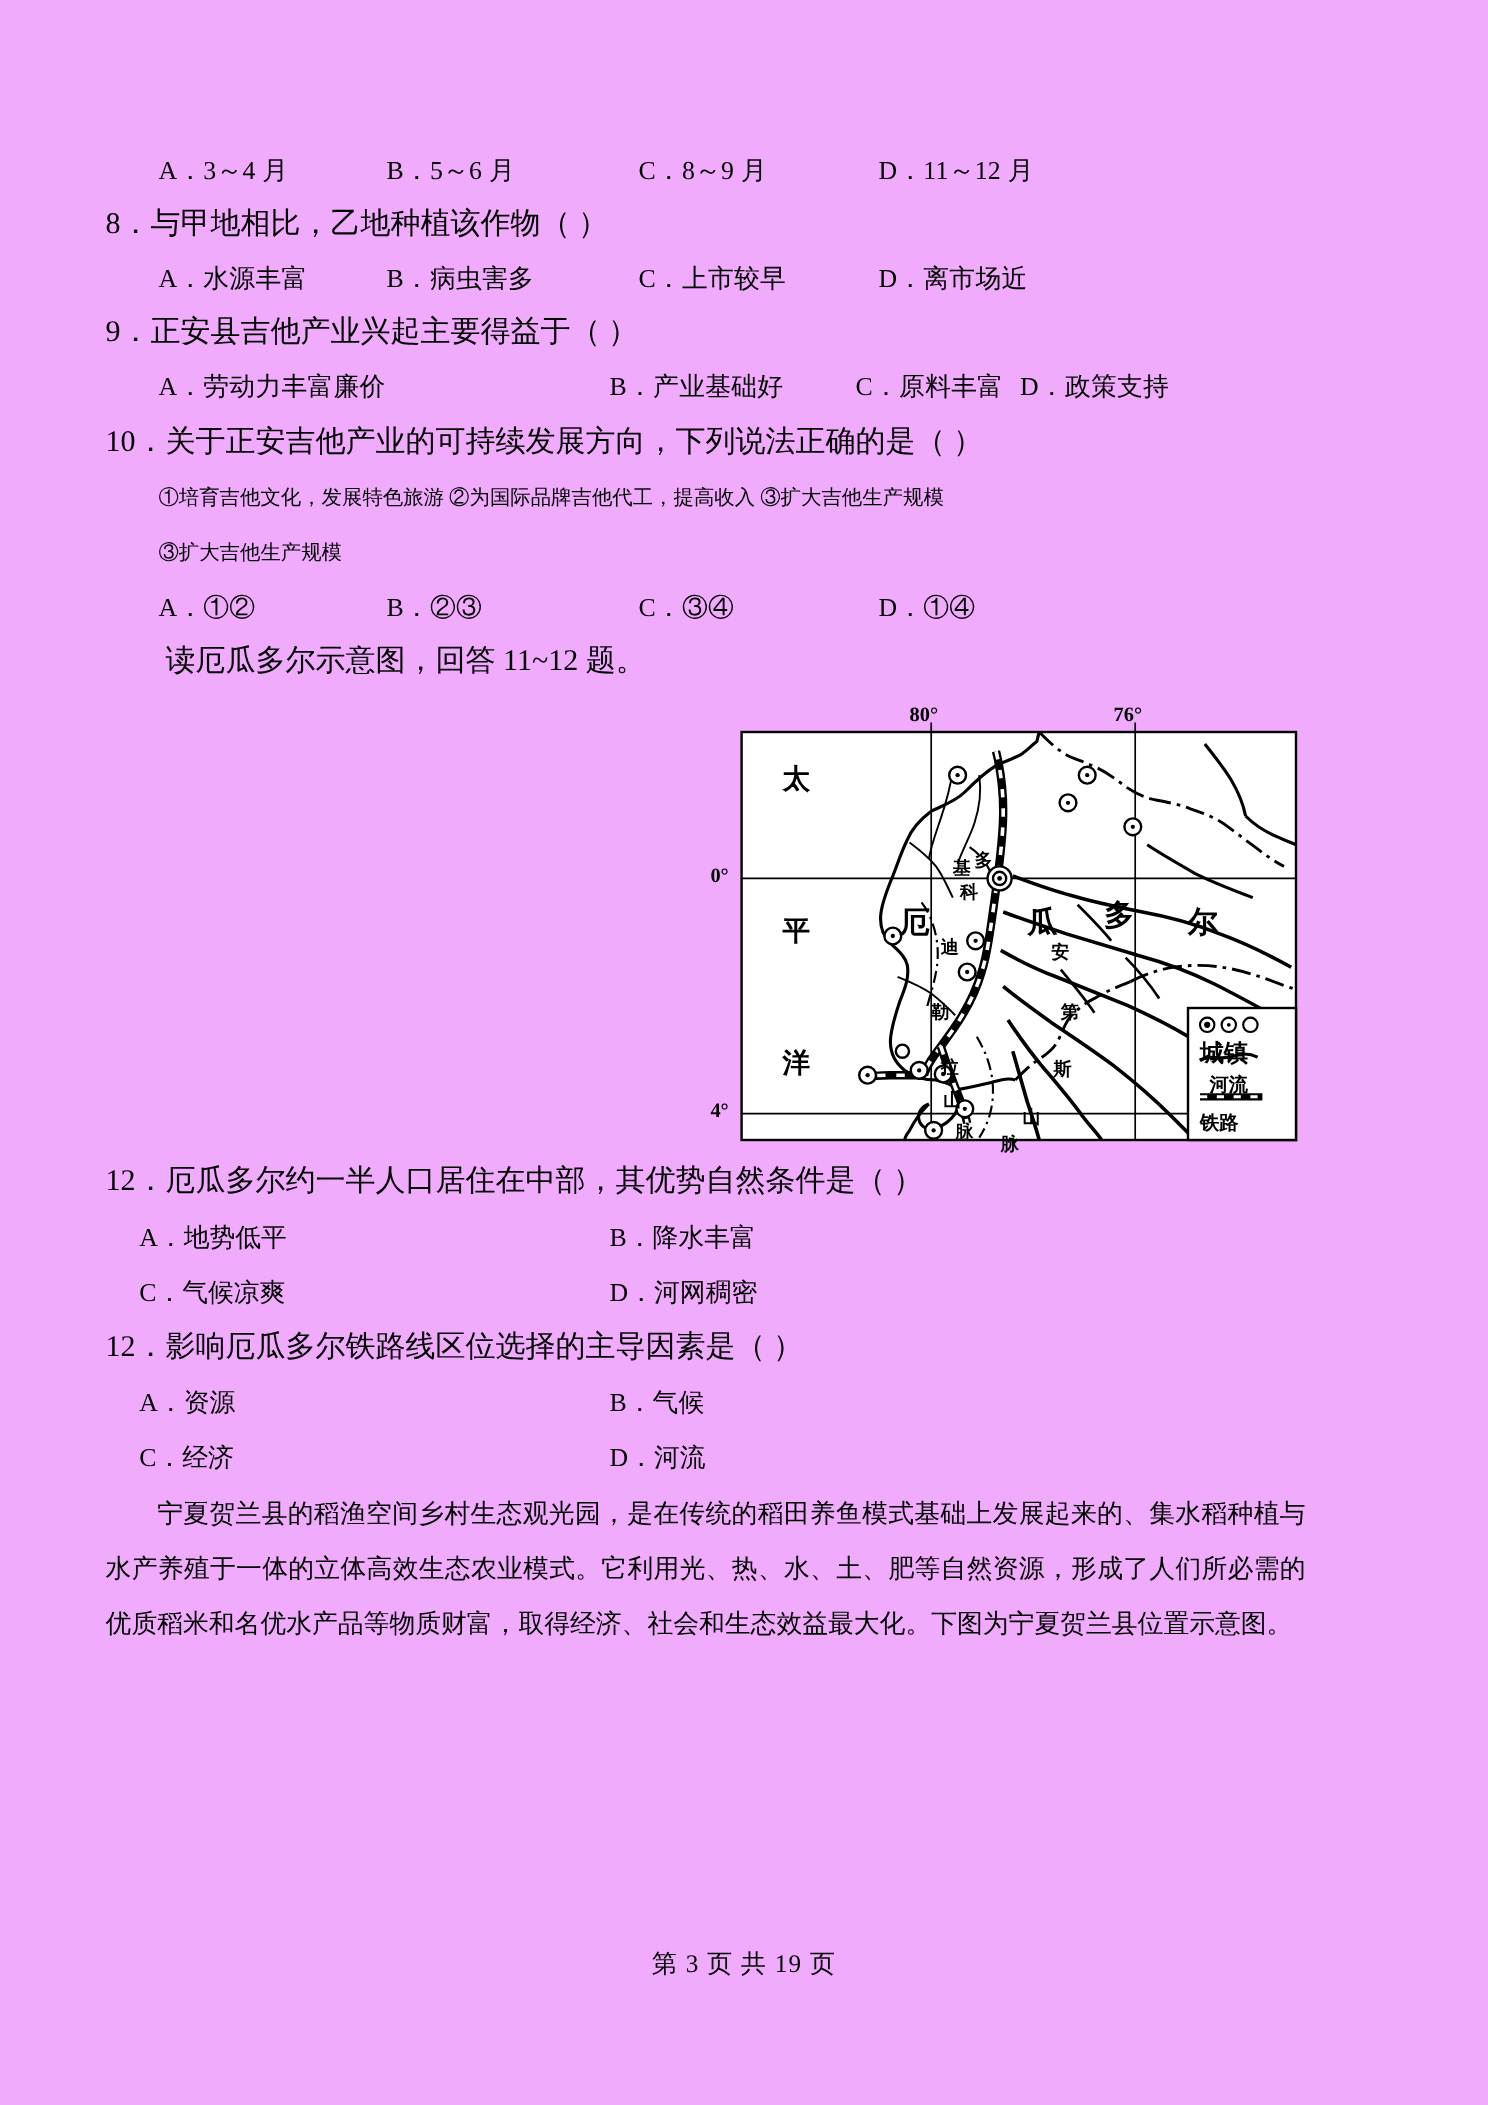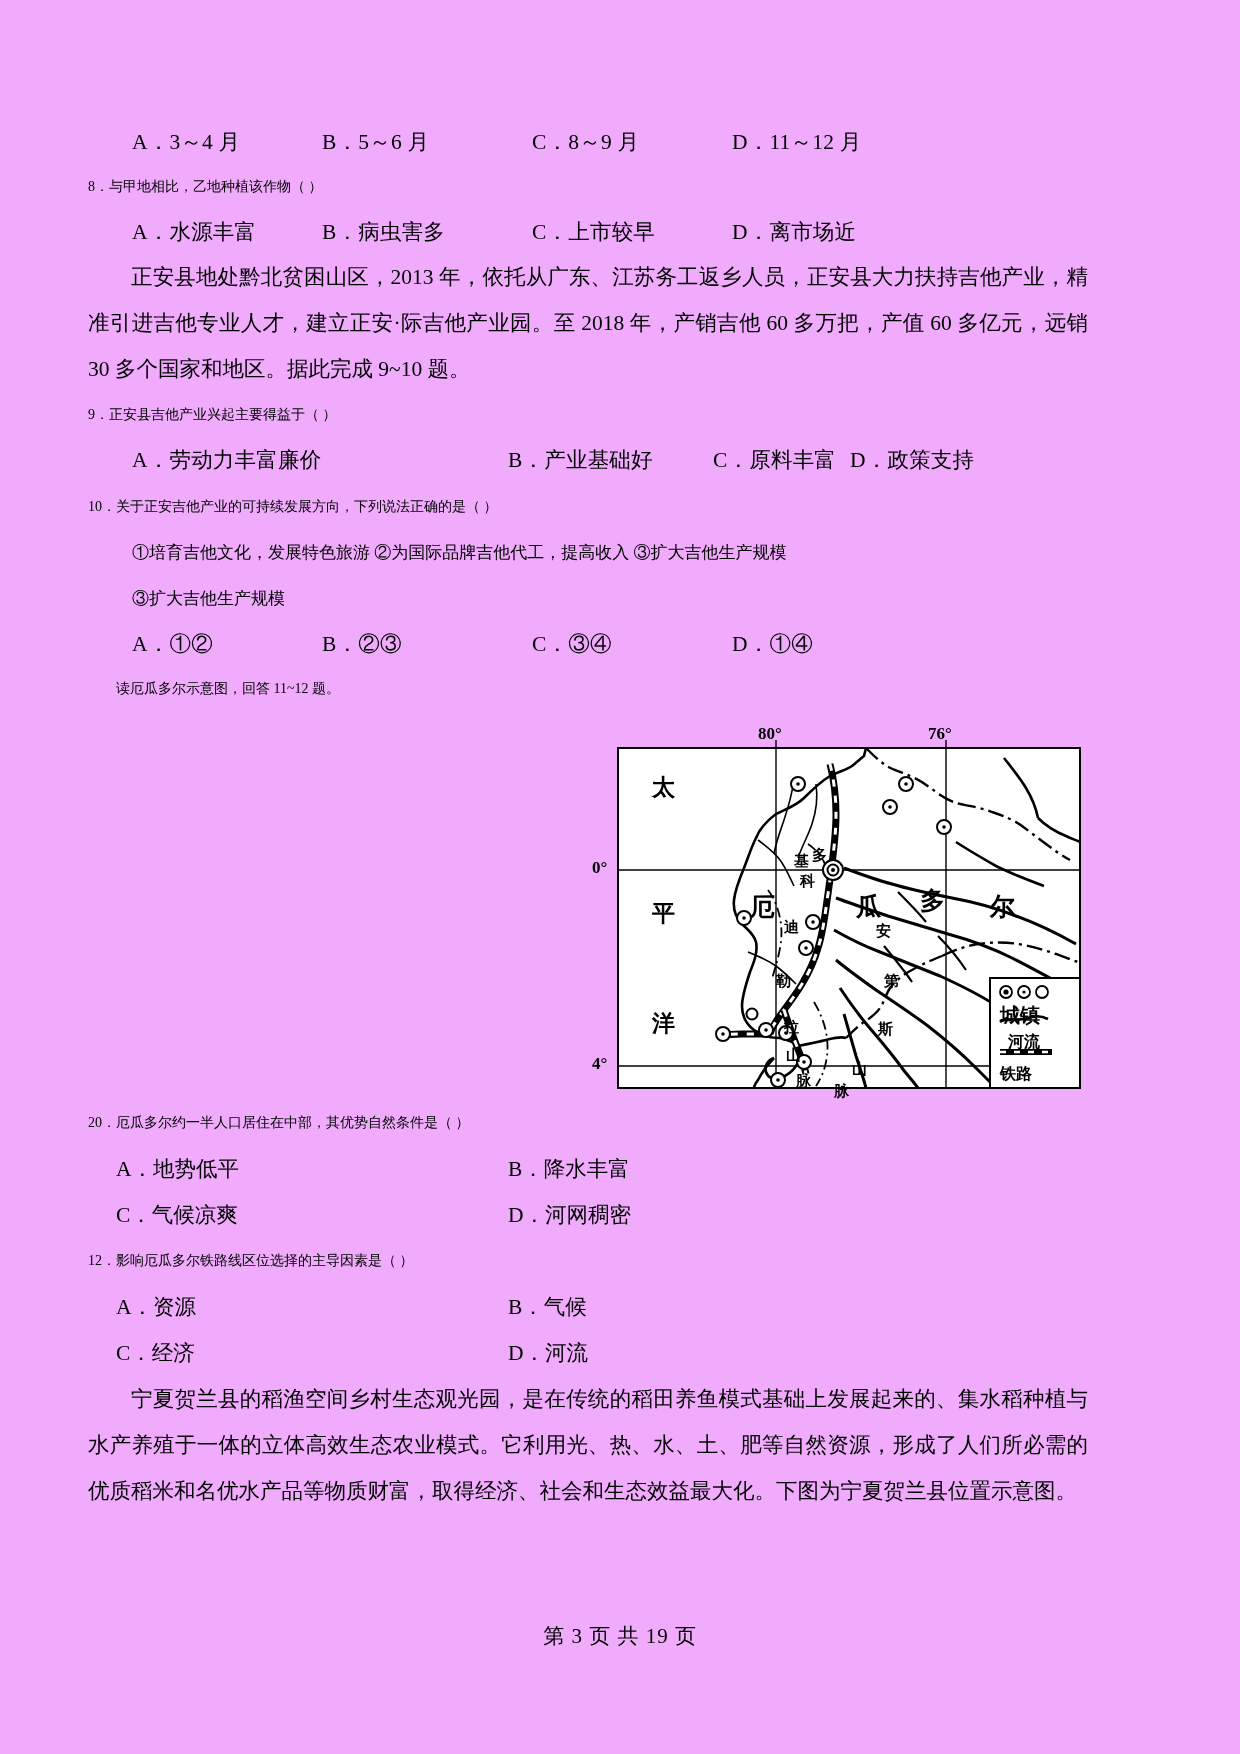--- a/index.html
+++ b/index.html
@@ -33,21 +33,21 @@
     white-space: nowrap;
     font-size: 21.5px;
     line-height: 44px;
     letter-spacing: 0.2px;
   }
   .opt-row .opt {
     display: inline-block;
     vertical-align: top;
   }
   .q-line {
-    font-size: 14px;
+    font-size: 25px;
     line-height: 46px;
     white-space: nowrap;
   }
   .para {
     font-size: 21.5px;
     line-height: 46px;
     text-align: justify;
     text-justify: inter-ideograph;
     text-indent: 2em;
   }
@@ -100,21 +100,20 @@
 
     <div class="opt-row indent1">
       <span class="opt" style="width:190px"><span>A</span><span>．3～4 月</span></span><span class="opt" style="width:210px"><span>B</span><span>．5～6 月</span></span><span class="opt" style="width:200px"><span>C</span><span>．8～9 月</span></span><span class="opt"><span>D</span><span>．11～12 月</span></span>
     </div>
 
     <div class="q-line">8．与甲地相比，乙地种植该作物（  ）</div>
     <div class="opt-row indent1">
       <span class="opt" style="width:190px"><span>A</span><span>．水源丰富</span></span><span class="opt" style="width:210px"><span>B</span><span>．病虫害多</span></span><span class="opt" style="width:200px"><span>C</span><span>．上市较早</span></span><span class="opt"><span>D</span><span>．离市场近</span></span>
     </div>
 
-    <div class="para">正安县地处黔北贫困山区，2013 年，依托从广东、江苏务工返乡人员，正安县大力扶持吉他产业，精准引进吉他专业人才，建立正安·际吉他产业园。至 2018 年，产销吉他 60 多万把，产值 60 多亿元，远销 30 多个国家和地区。据此完成 9~10 题。</div>
 
     <div class="q-line">9．正安县吉他产业兴起主要得益于（  ）</div>
     <div class="opt-row" style="position:relative;height:46px">
       <span style="position:absolute;left:44px">A．劳动力丰富廉价</span>
       <span style="position:absolute;left:420px">B．产业基础好</span>
       <span style="position:absolute;left:625px">C．原料丰富</span>
       <span style="position:absolute;left:762px">D．政策支持</span>
     </div>
 
     <div class="q-line">10．关于正安吉他产业的可持续发展方向，下列说法正确的是（  ）</div>
@@ -290,21 +289,21 @@
         <div style="position:absolute;left:270px;top:298px;font-size:15px;font-weight:bold">斯</div>
         <div style="position:absolute;left:244px;top:338px;font-size:15px;font-weight:bold">山</div>
         <div style="position:absolute;left:226px;top:360px;font-size:15px;font-weight:bold">脉</div>
 
         <div style="position:absolute;left:392px;top:280px;font-size:20px;font-weight:bold">城镇</div>
         <div style="position:absolute;left:400px;top:310px;font-size:16px;font-weight:bold">河流</div>
         <div style="position:absolute;left:392px;top:342px;font-size:16px;font-weight:bold">铁路</div>
       </div>
     </div>
 
-    <div class="q-line">20．厄瓜多尔约一半人口居住在中部，其优势自然条件是（  ）</div>
+    <div class="q-line">12．厄瓜多尔约一半人口居住在中部，其优势自然条件是（  ）</div>
     <div class="half-opts">
       <span class="a">A．地势低平</span>
       <span class="b">B．降水丰富</span>
     </div>
     <div class="half-opts">
       <span class="a">C．气候凉爽</span>
       <span class="b">D．河网稠密</span>
     </div>
 
     <div class="q-line">12．影响厄瓜多尔铁路线区位选择的主导因素是（  ）</div>

